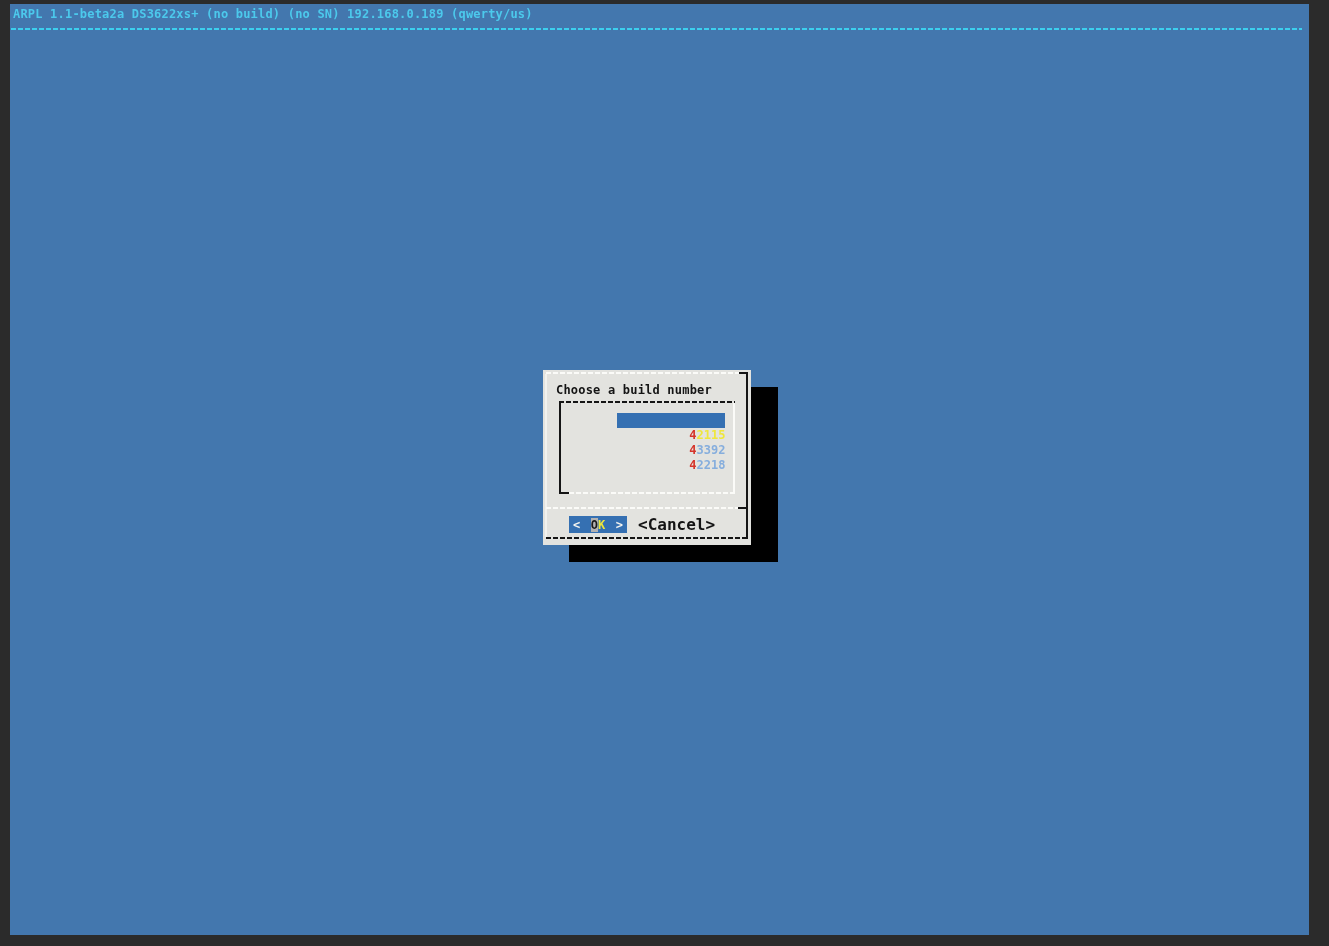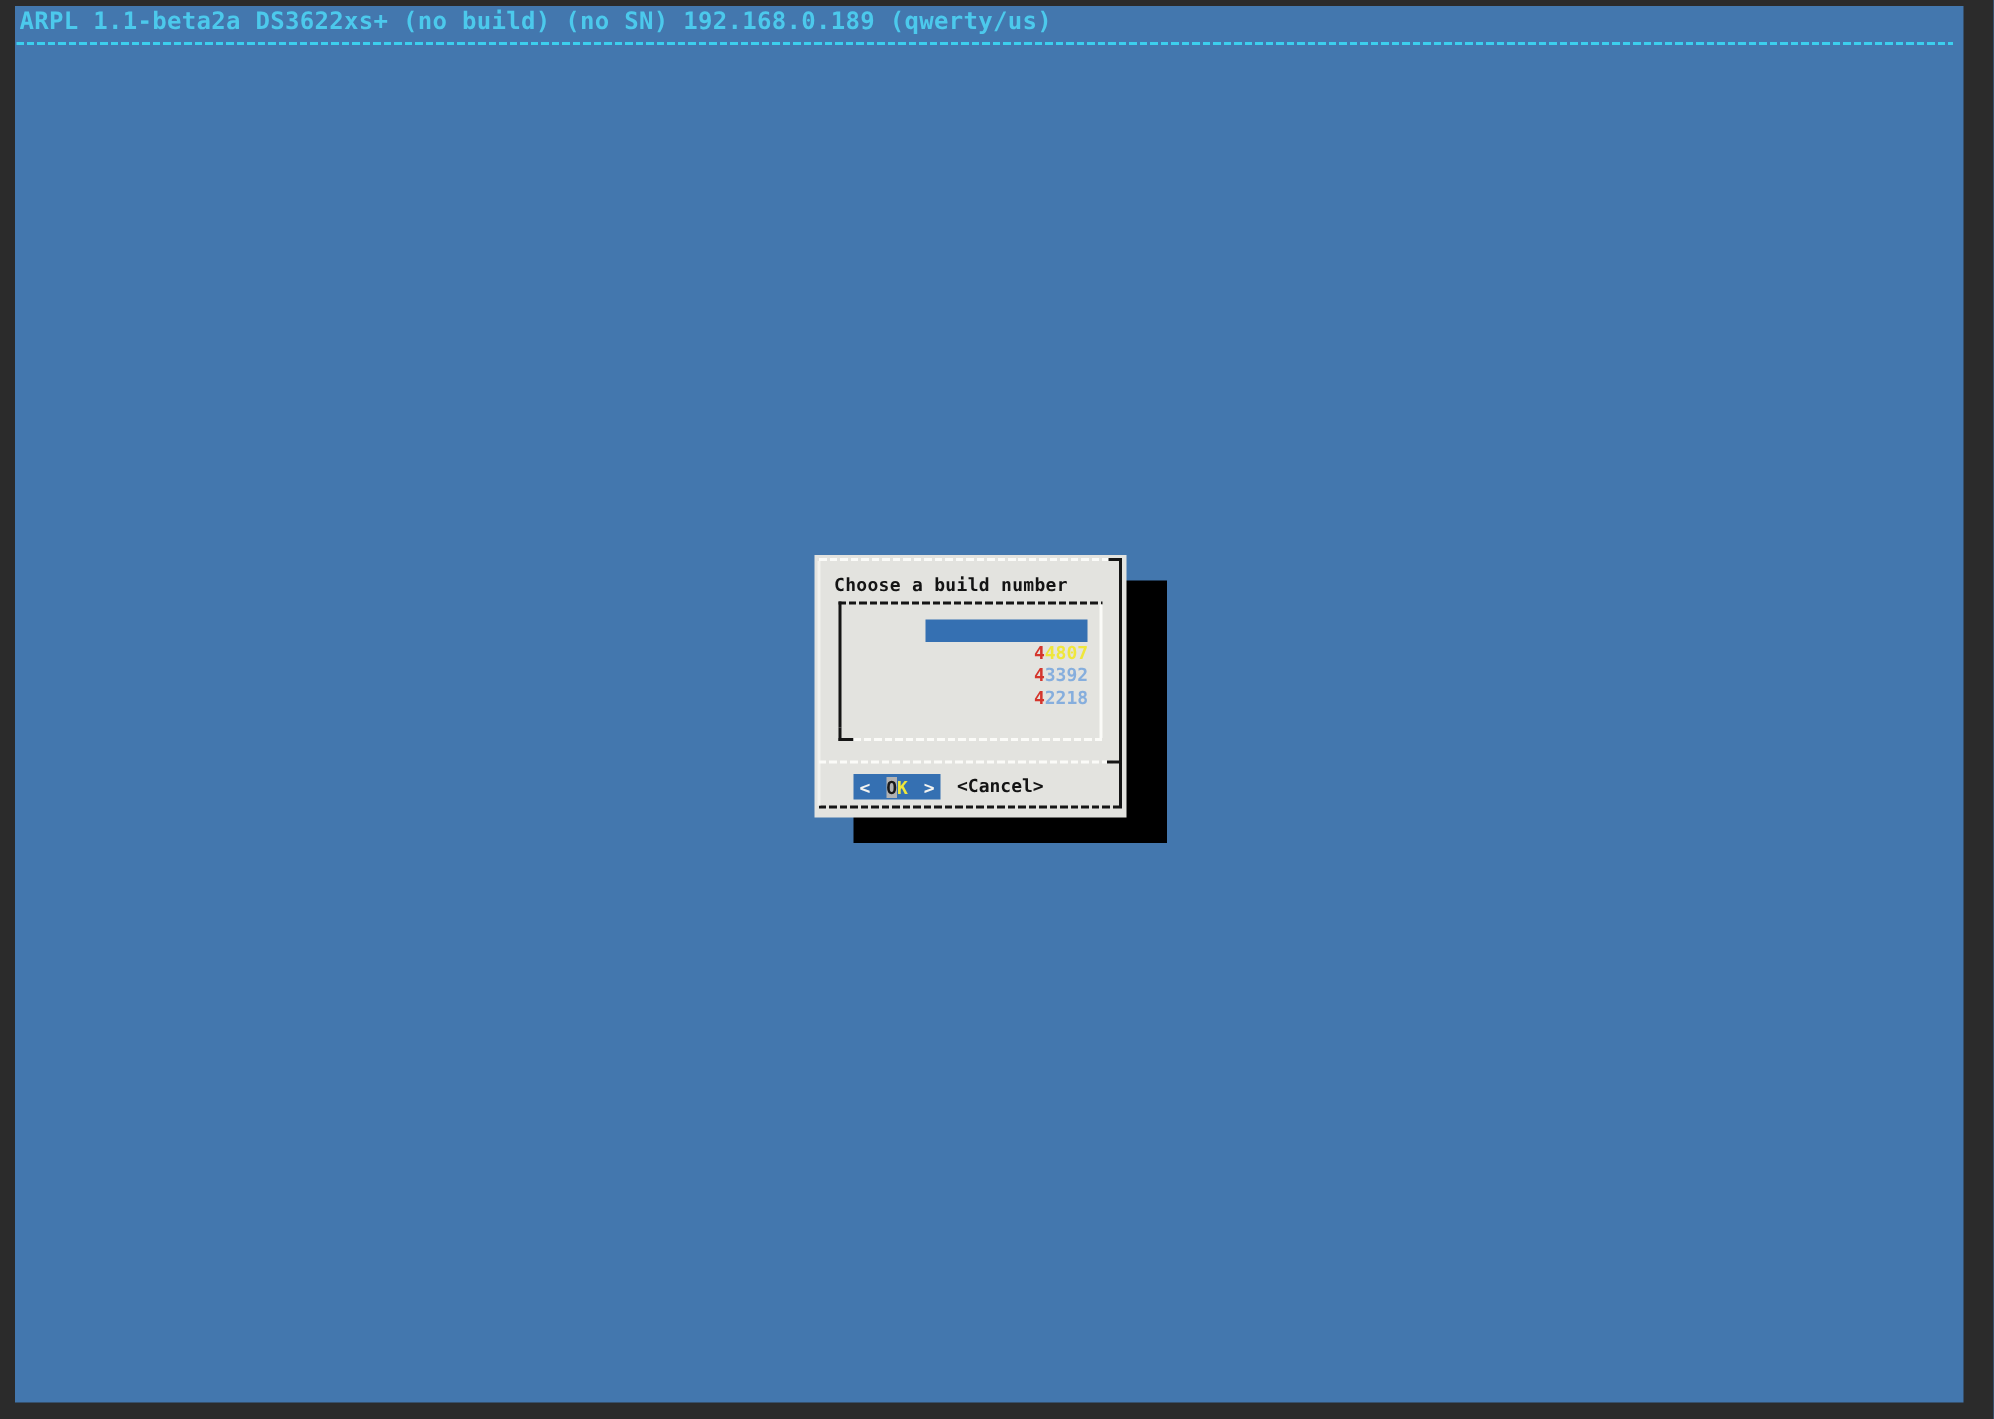--- a/index.html
+++ b/index.html
@@ -10,21 +10,21 @@
     font-family:"DejaVu Sans Mono","Liberation Mono",monospace;
     overflow:hidden;
   }
   
   .screen {
     position:absolute; left:10px; top:4px; width:1299px; height:931px;
     background:#4377ae;
   }
   .backtitle {
     position:absolute; left:3px; top:2px;
-    color:#4cc9ec; font-size:16px; line-height:16px; font-weight:bold;
+    color:#4cc9ec; font-size:12px; line-height:16px; font-weight:bold;
     white-space:pre; letter-spacing:0.2px;
   }
   .backtitle-rule {
     position:absolute; left:1px; top:24px; width:1291px; height:2px;
     background:repeating-linear-gradient(90deg,#3ccfee 0 5px,transparent 5px 7px);
   }
   
   .dialog-shadow {
     position:absolute; left:559px; top:383px; width:209px; height:175px;
     background:#000;
@@ -89,21 +89,21 @@
   .btn-ok {
     position:absolute; left:26px; top:146px; width:58px; height:17px;
     background:#3570b2; display:flex; align-items:center; justify-content:space-between;
     padding:0 4px; font-size:12px; font-weight:bold;
   }
   .btn-ok .bracket { color:#f4f4f0; }
   .btn-ok .cursor  { background:#b2b2b2; color:#1a1a1a; }
   .btn-ok .hotkey  { color:#efe73b; }
   .btn-cancel {
     position:absolute; left:95px; top:146px; height:17px; line-height:17px;
-    color:#141414; font-size:12px; font-weight:bold; white-space:pre;
+    color:#141414; font-size:16px; font-weight:bold; white-space:pre;
   }
 </style>
 </head>
 <body>
 
 <div class="screen">
 
   <div class="backtitle">ARPL 1.1-beta2a DS3622xs+ (no build) (no SN) 192.168.0.189 (qwerty/us)</div>
   <div class="backtitle-rule"></div>
 
@@ -120,21 +120,21 @@
 
     <div class="listbox">
       <div class="lb-top"></div>
       <div class="lb-left"></div>
       <div class="lb-bl"></div>
       <div class="lb-bottom"></div>
       <div class="lb-right"></div>
 
       <div class="menu">
         <div class="menu-row selected">
-          <span class="key">4</span><span class="rest">4807</span>
+          <span class="key">4</span><span class="rest">2115</span>
         </div>
         <div class="menu-row">
           <span class="key">4</span><span class="rest">3392</span>
         </div>
         <div class="menu-row">
           <span class="key">4</span><span class="rest">2218</span>
         </div>
       </div>
     </div>
 

